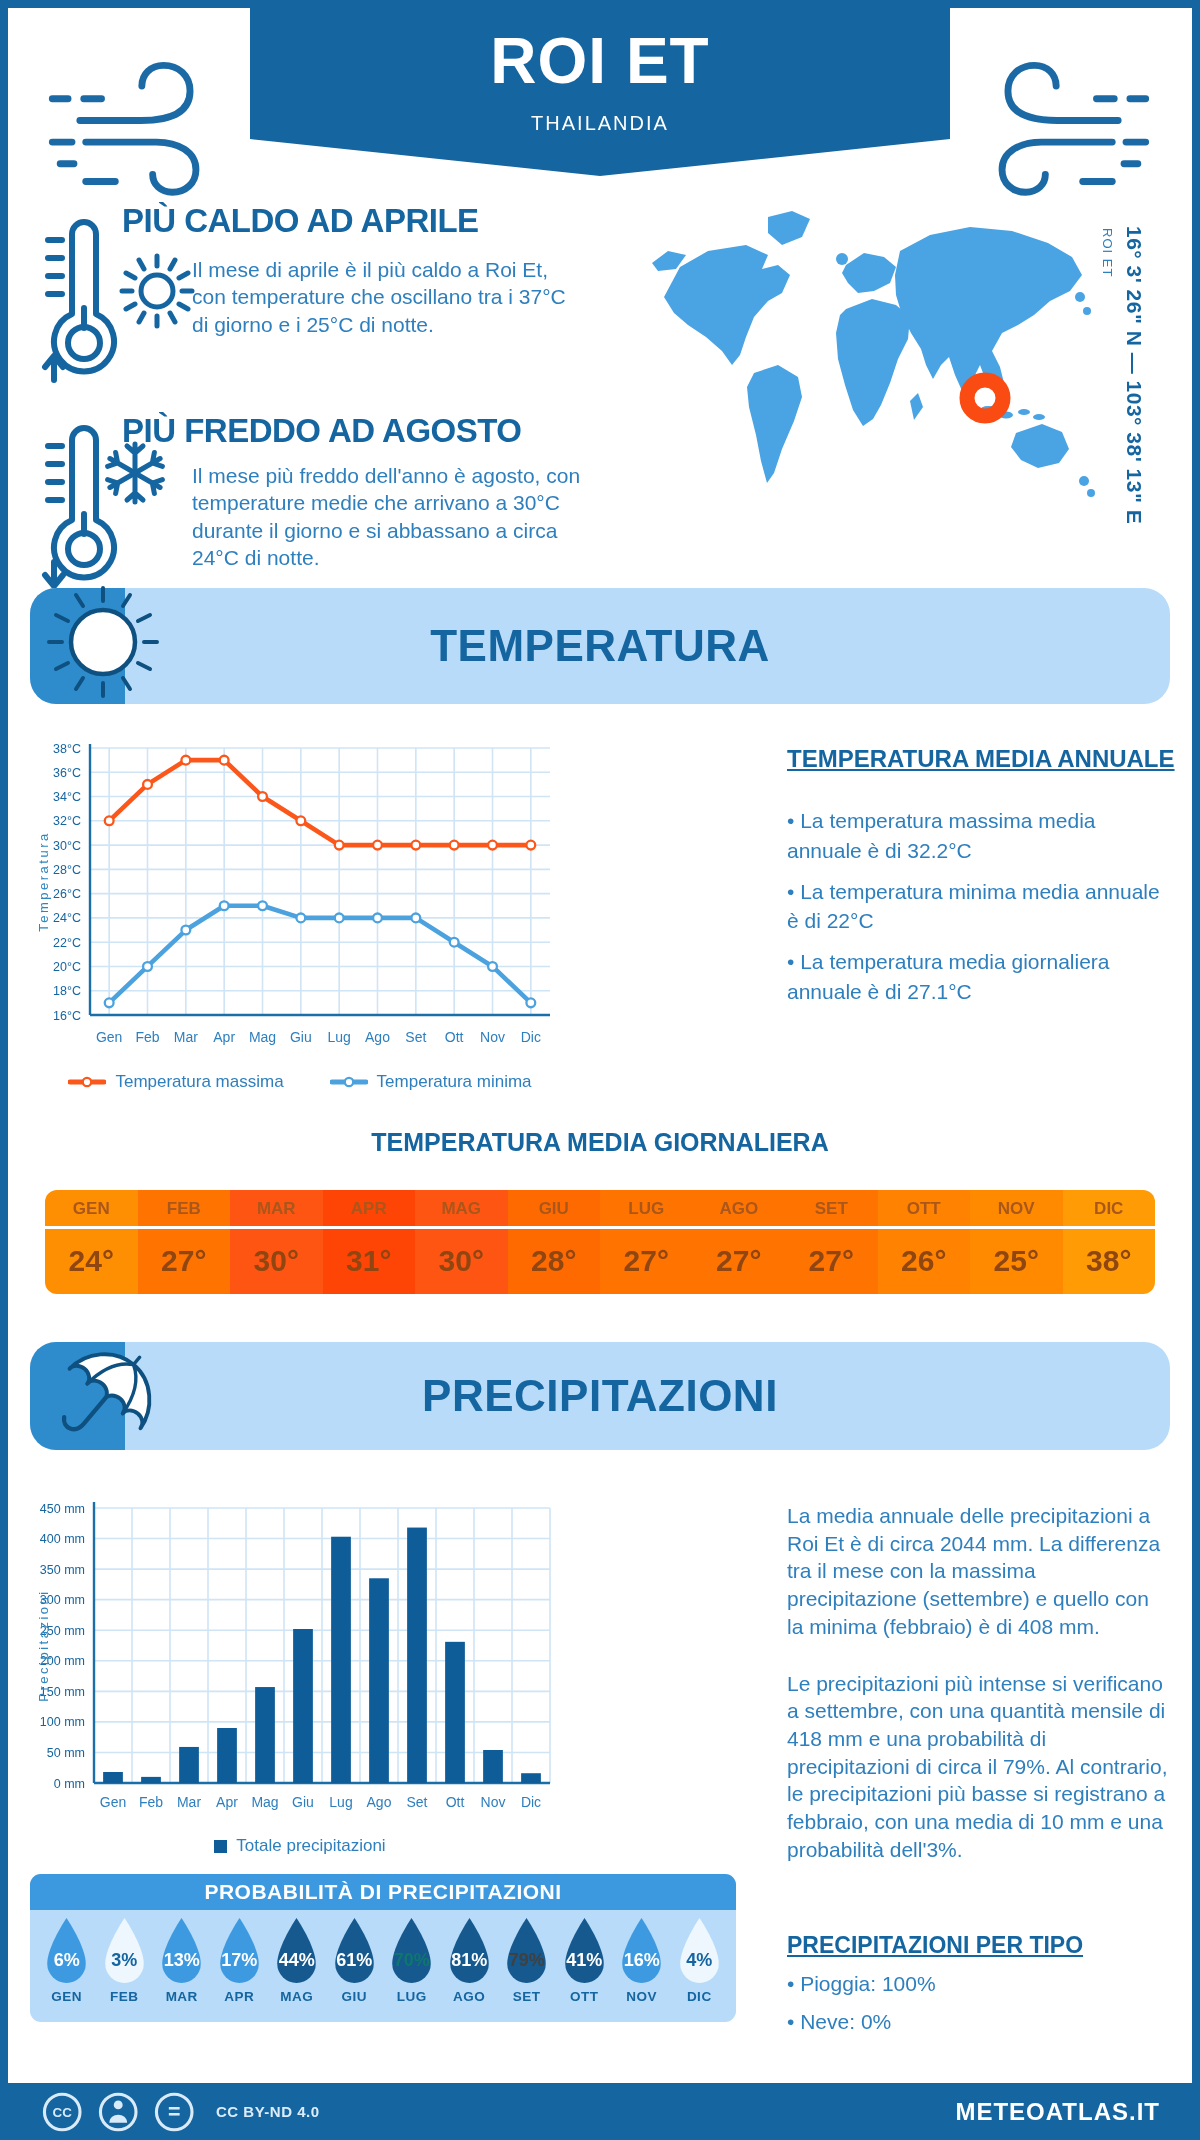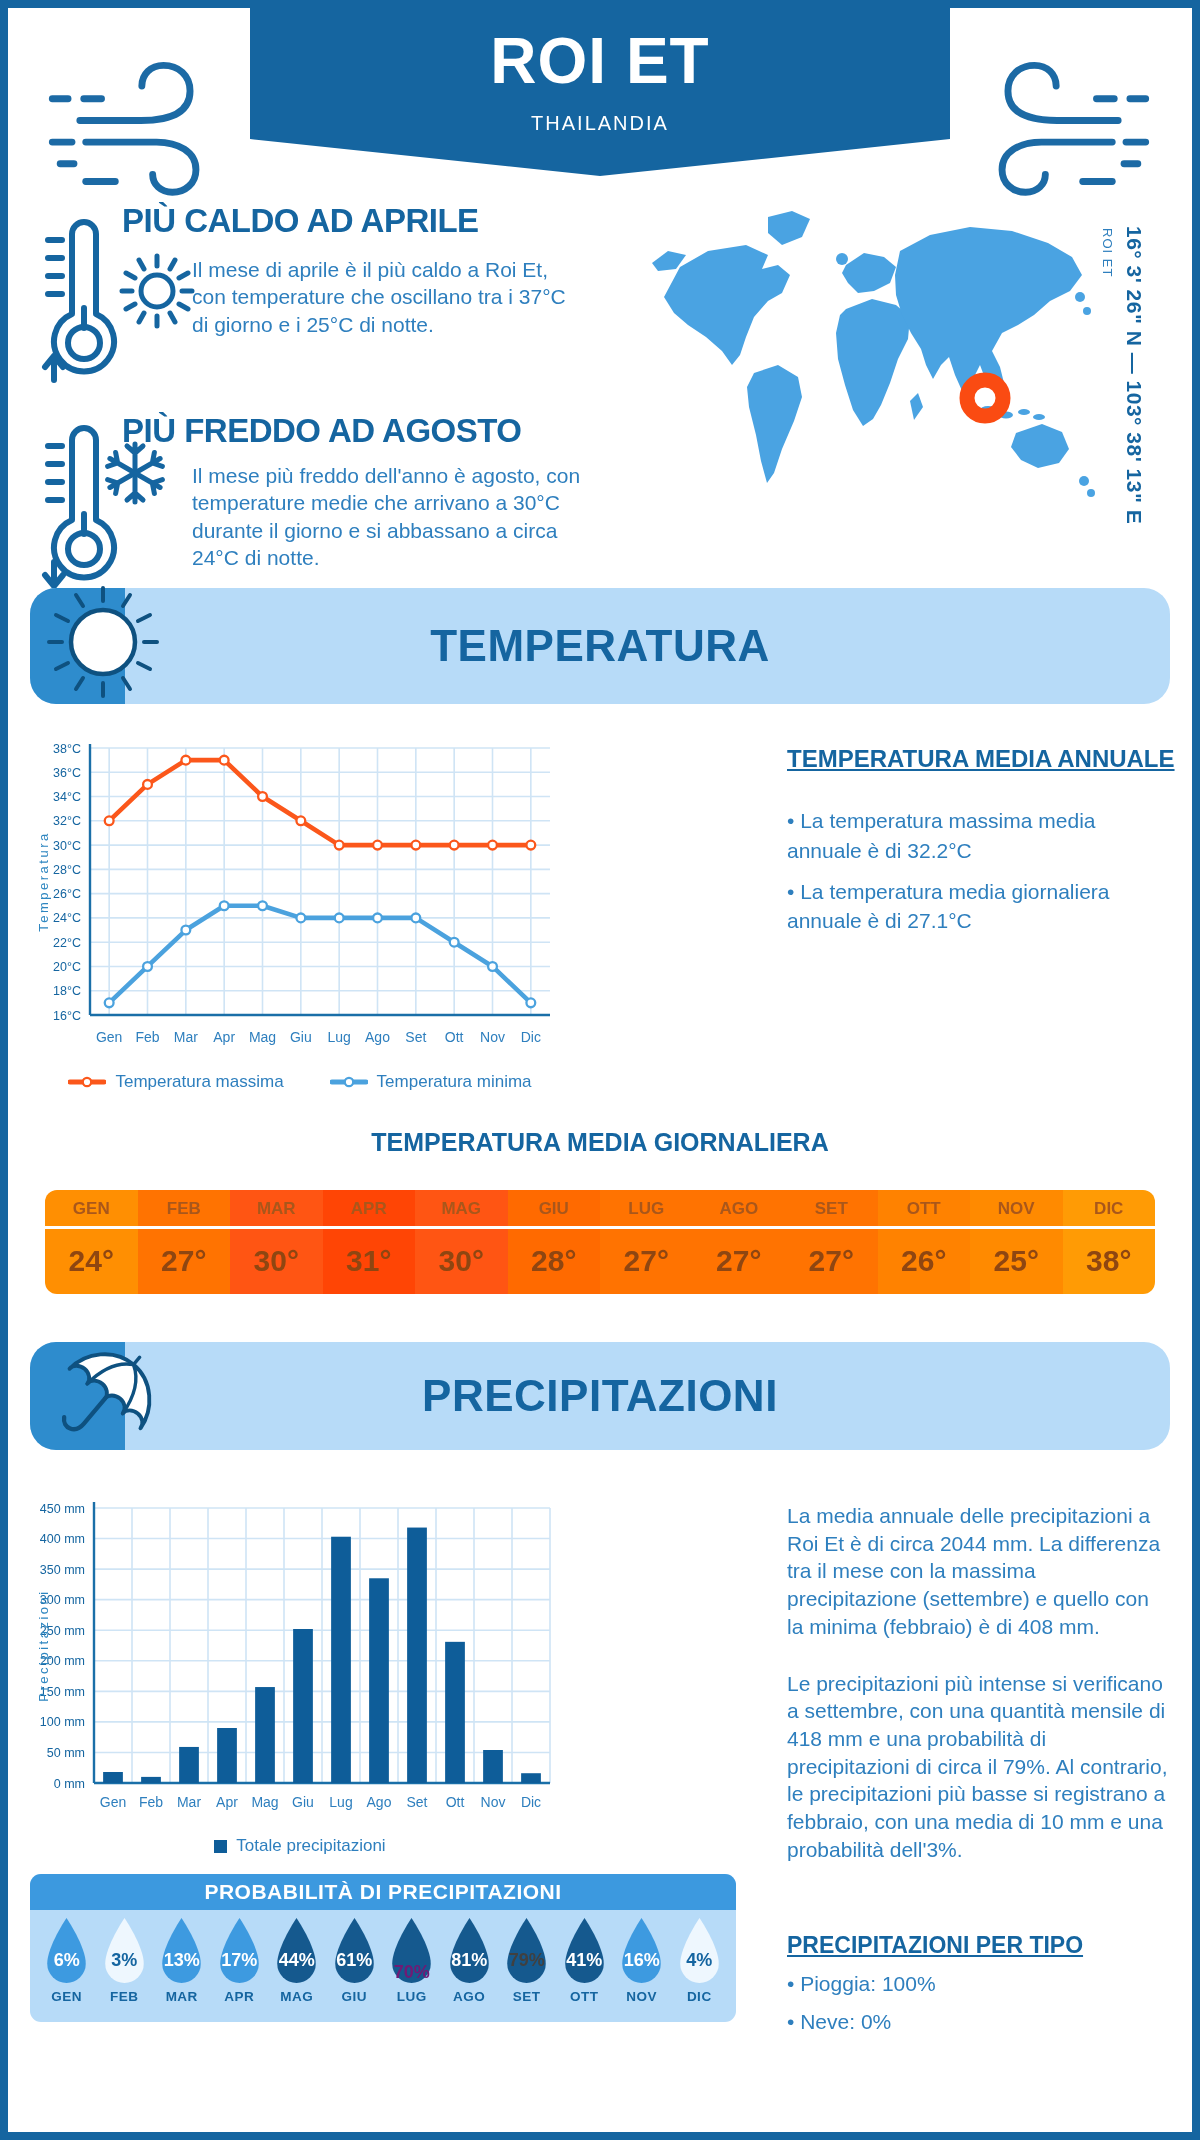--- a/index.html
+++ b/index.html
@@ -274,20 +274,21 @@
           <line x1="2" y1="6" x2="36" y2="6" stroke="#4ba2de" stroke-width="5" stroke-linecap="round"></line>
           <circle cx="19" cy="6" r="4.2" fill="#fff" stroke="#4ba2de" stroke-width="2.2"></circle>
         </svg>
         <span>Temperatura minima</span>
       </span>
     </div>
 
   <div class="panel-title" style="left:787px;top:745px">TEMPERATURA MEDIA ANNUALE</div>
   <div class="bullets" style="left:787px;top:806px">
     <span>• La temperatura massima media annuale è di 32.2°C</span>
+    <span>• La temperatura minima media annuale è di 22°C</span>
     <span>• La temperatura media giornaliera annuale è di 27.1°C</span>
   </div>
 
   <div class="daily-title">TEMPERATURA MEDIA GIORNALIERA</div>
   <div class="temp-table">
     <div class="tcol" style="background: rgb(255, 143, 2);">
         <span class="tmon">GEN</span>
         <span class="tval">24°</span>
       </div>
     <div class="tcol" style="background: rgb(255, 115, 1);">
@@ -462,21 +463,21 @@
           <svg width="47" height="71" viewBox="0 0 46 70">
             <path d="M23 2C23 2 4 30 4 47a19 19 0 0 0 38 0C42 30 23 2 23 2Z" style="fill: rgb(21, 89, 142);"></path>
           </svg>
           <span class="drop-pct" style="color: rgb(255, 255, 255);">61%</span>
           <span class="drop-month">GIU</span>
         </div>
       <div class="drop-cell">
           <svg width="47" height="71" viewBox="0 0 46 70">
             <path d="M23 2C23 2 4 30 4 47a19 19 0 0 0 38 0C42 30 23 2 23 2Z" style="fill: rgb(21, 89, 142);"></path>
           </svg>
-          <span class="drop-pct" style="color: #701a75; margin-top: 12px;">70%</span>
+          <span class="drop-pct" style="color: #0f766e;">70%</span>
           <span class="drop-month">LUG</span>
         </div>
       <div class="drop-cell">
           <svg width="47" height="71" viewBox="0 0 46 70">
             <path d="M23 2C23 2 4 30 4 47a19 19 0 0 0 38 0C42 30 23 2 23 2Z" style="fill: rgb(21, 89, 142);"></path>
           </svg>
           <span class="drop-pct" style="color: rgb(255, 255, 255);">81%</span>
           <span class="drop-month">AGO</span>
         </div>
       <div class="drop-cell">
@@ -509,15 +510,32 @@
         </div>
     </div>
   </div>
 
   <div class="panel-title" style="left:787px;top:1932px;font-size:23px">PRECIPITAZIONI PER TIPO</div>
   <div class="bullets" style="left:787px;top:1968px;gap:6px;line-height:1.5">
     <span>• Pioggia: 100%</span>
     <span>• Neve: 0%</span>
   </div>
 
+  <div class="footer">
+    <svg width="160" height="46" viewBox="0 0 180 50">
+      <g fill="none" stroke="#d9eaf8" stroke-width="3.5">
+        <circle cx="25" cy="25" r="20"></circle>
+          <circle cx="88" cy="25" r="20"></circle>
+          <circle cx="151" cy="25" r="20"></circle>
+      </g>
+      <text x="25" y="31" text-anchor="middle" font-size="15" font-weight="bold" fill="#d9eaf8">CC</text>
+      <g fill="#d9eaf8">
+        <circle cx="88" cy="17" r="5"></circle>
+        <path d="M78 37 c0 -12 20 -12 20 0 Z"></path>
+      </g>
+      <text x="151" y="33" text-anchor="middle" font-size="24" font-weight="bold" fill="#d9eaf8">=</text>
+    </svg>
+    <span class="license">CC BY-ND 4.0</span>
+    <span class="site">METEOATLAS.IT</span>
+  </div>
 
   <div class="frame"></div>
 </div>
 
 </body></html>

